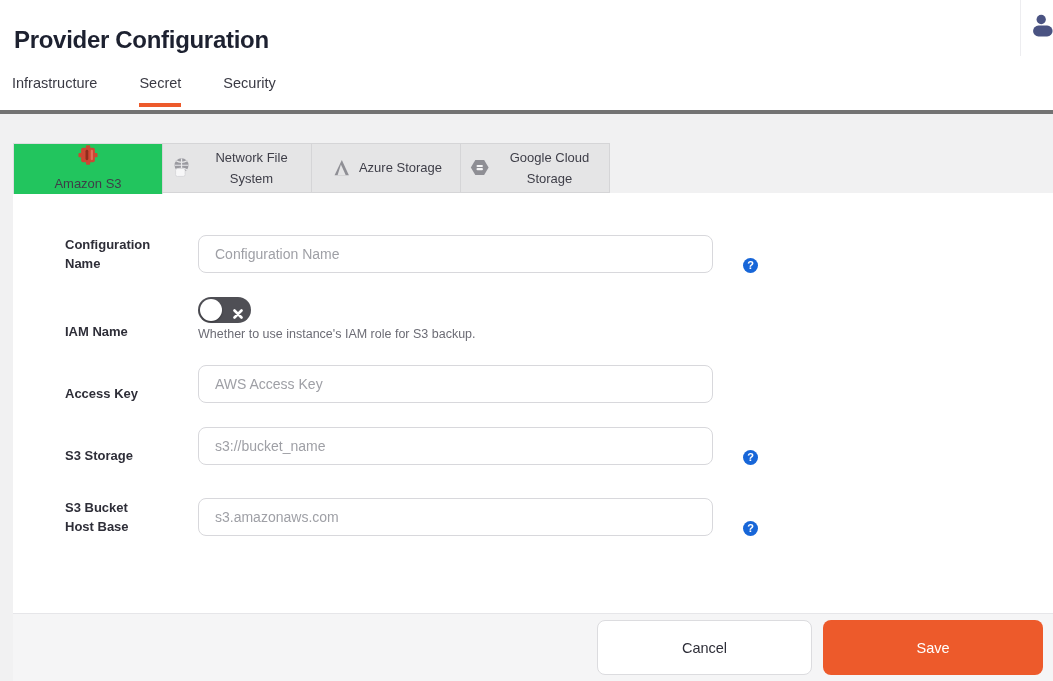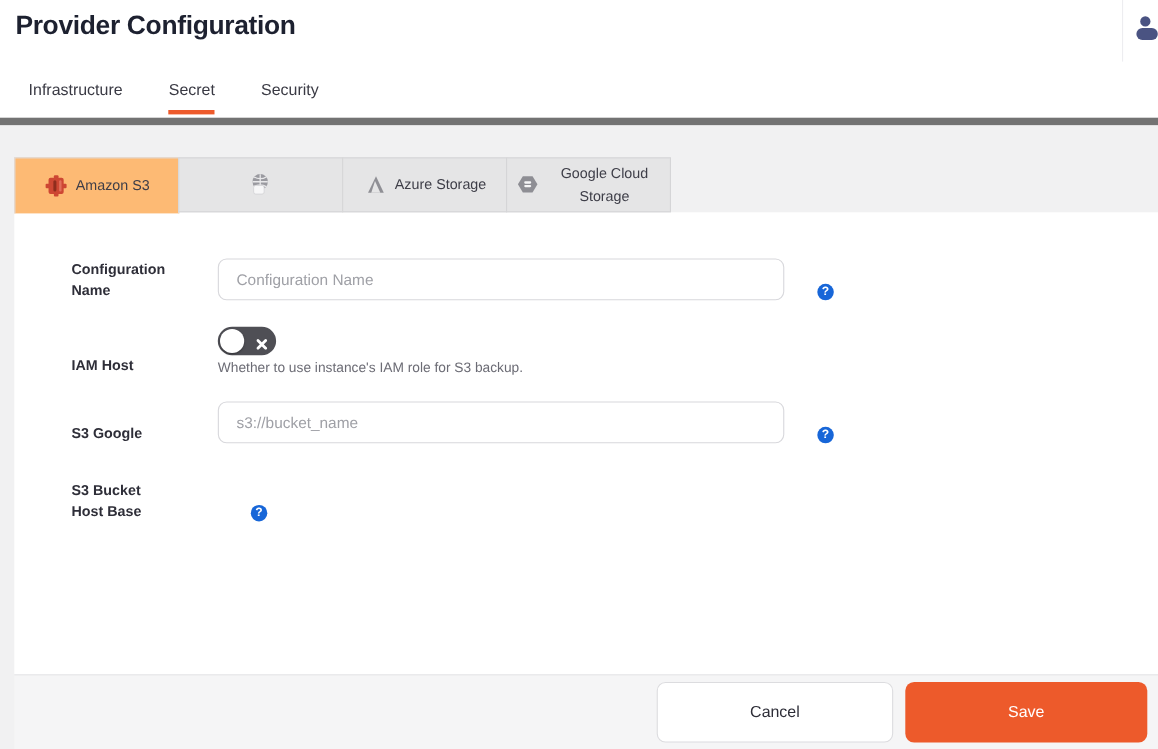--- a/index.html
+++ b/index.html
@@ -2,42 +2,42 @@
 <html><head>
 <meta charset="utf-8">
 <style>
   * { margin:0; padding:0; box-sizing:border-box; }
   html,body { width:1053px; height:681px; overflow:hidden; background:#fff;
     font-family:"Liberation Sans","DejaVu Sans",sans-serif; }
   .app { width:1053px; height:681px; display:flex; flex-direction:column; }
 
   
   .header { height:56px; position:relative; background:#fff; flex:0 0 auto; }
-  .page-title { position:absolute; left:14px; top:10px; font-size:24px; font-weight:800;
+  .page-title { position:absolute; left:14px; top:26px; font-size:24px; font-weight:800;
     color:#1d2130; letter-spacing:-0.3px; }
   .header-divider { position:absolute; right:32px; top:0; width:1px; height:56px; background:#ededf0; }
   .user-btn { position:absolute; right:-5px; top:13px; width:26px; height:26px; cursor:pointer; color:#4a5382; }
 
   
-  .navbar { height:58px; border-bottom:7px solid #737373; display:flex; align-items:stretch;
-    padding-left:26px; background:#fff; flex:0 0 auto; }
+  .navbar { height:58px; border-bottom:4px solid #737373; display:flex; align-items:stretch;
+    padding-left:12px; background:#fff; flex:0 0 auto; }
   .nav-tab { font-size:14.5px; color:#3a3a44; margin-right:42px; display:flex; align-items:center;
     position:relative; cursor:pointer; }
   .nav-tab.active::after { content:""; position:absolute; left:0; right:0; bottom:3px; height:4px;
     background:#ed5a2b; }
 
   
   .content { background:#f1f1f2; flex:1 1 auto; padding:29px 0 0 13px; }
 
   
   .ptabs { display:flex; position:relative; z-index:2; }
   .ptab { width:150px; height:50px; background:#e5e5e6; border:1px solid #d5d5d7; margin-right:-1px;
     display:flex; align-items:center; justify-content:center; gap:7px; font-size:13px; color:#3e3e48;
     text-align:center; line-height:1.65; cursor:pointer; padding:2px 6px; }
-  .ptab.active { background:#fdba74; border-color:#dedee1; border-bottom:none; height:51px; margin-bottom:-1px; }
+  .ptab.active { background:#22c55e; border-color:#dedee1; border-bottom:none; height:51px; margin-bottom:-1px;flex-direction:column; }
   .ptab .ticon { flex:0 0 auto; width:22px; height:22px; }
   .ptab .tlabel { max-width:104px; }
 
   
   .card { background:#fff; height:420px; padding:33px 0 0 52px; }
 
   .frow { display:flex; margin-bottom:24px;align-items:flex-end; }
   .flabel { width:92px; margin-right:41px; font-size:13px; font-weight:bold; color:#2e2e38;
     line-height:19px; padding-top:9px; }
   .finput { width:515px; height:38px; border:1px solid #d8d8dc; border-radius:8px; padding:0 16px;
@@ -115,20 +115,21 @@
       </div>
 
       <div class="ptab">
         <span class="ticon">
           <svg viewBox="0 0 24 24" width="22" height="22">
             <circle cx="11.5" cy="9" r="7.6" fill="#9a9aa0"></circle>
             <path d="M4 9h15 M11.5 1.5v15 M5.6 4.2c3.3 2.3 8.5 2.3 11.8 0 M5.6 13.8c3.3-2.3 8.5-2.3 11.8 0" stroke="#e8e8ea" stroke-width="1.3" fill="none"></path>
             <rect x="5" y="12.6" width="10.4" height="8.6" rx="2" fill="#f7f7f8" stroke="#d2d2d6" stroke-width="0.8"></rect>
           </svg>
         </span>
+        <span class="tlabel">Network File System</span>
       </div>
 
       <div class="ptab">
         <span class="ticon">
           <svg viewBox="0 0 24 24" width="22" height="22">
             <path fill="#8f8f95" d="M12.9 3.4 L20.6 20 H5 Z"></path>
             <path fill="#e5e5e6" d="M11.9 8.2 L17.2 20 H8.2 Z"></path>
           </svg>
         </span>
         <span class="tlabel">Azure Storage</span>
@@ -150,46 +151,51 @@
 
       <div class="frow">
         <div class="flabel">Configuration Name</div>
         <input class="finput" type="text" placeholder="Configuration Name" style="">
         <div class="fhelp">
           <span class="help-badge">?</span>
         </div>
       </div>
 
       <div class="frow">
-        <div class="flabel">IAM Host</div>
+        <div class="flabel">IAM Name</div>
         <div>
           <div class="toggle" role="switch" aria-checked="false">
             <span class="knob"></span>
             <span class="xmark">
               <svg viewBox="0 0 10 10" width="10" height="10">
                 <path d="M1.5 1.5 L8.5 8.5 M8.5 1.5 L1.5 8.5" stroke="#fff" stroke-width="2.6" stroke-linecap="round"></path>
               </svg>
             </span>
           </div>
           <div class="fhint">Whether to use instance's IAM role for S3 backup.</div>
         </div>
       </div>
 
-
-
-      <div class="frow">
-        <div class="flabel">S3 Google</div>
+      <div class="frow">
+        <div class="flabel">Access Key</div>
+        <input class="finput" type="text" placeholder="AWS Access Key" style="">
+      </div>
+
+
+      <div class="frow">
+        <div class="flabel">S3 Storage</div>
         <input class="finput" type="text" placeholder="s3://bucket_name" style="">
         <div class="fhelp">
           <span class="help-badge">?</span>
         </div>
       </div>
 
       <div class="frow">
         <div class="flabel">S3 Bucket Host Base</div>
+        <input class="finput" type="text" placeholder="s3.amazonaws.com" style="">
         <div class="fhelp">
           <span class="help-badge">?</span>
         </div>
       </div>
 
     </div>
 
     <div class="footer">
       <button class="btn btn-cancel">Cancel</button>
       <button class="btn btn-save">Save</button>

